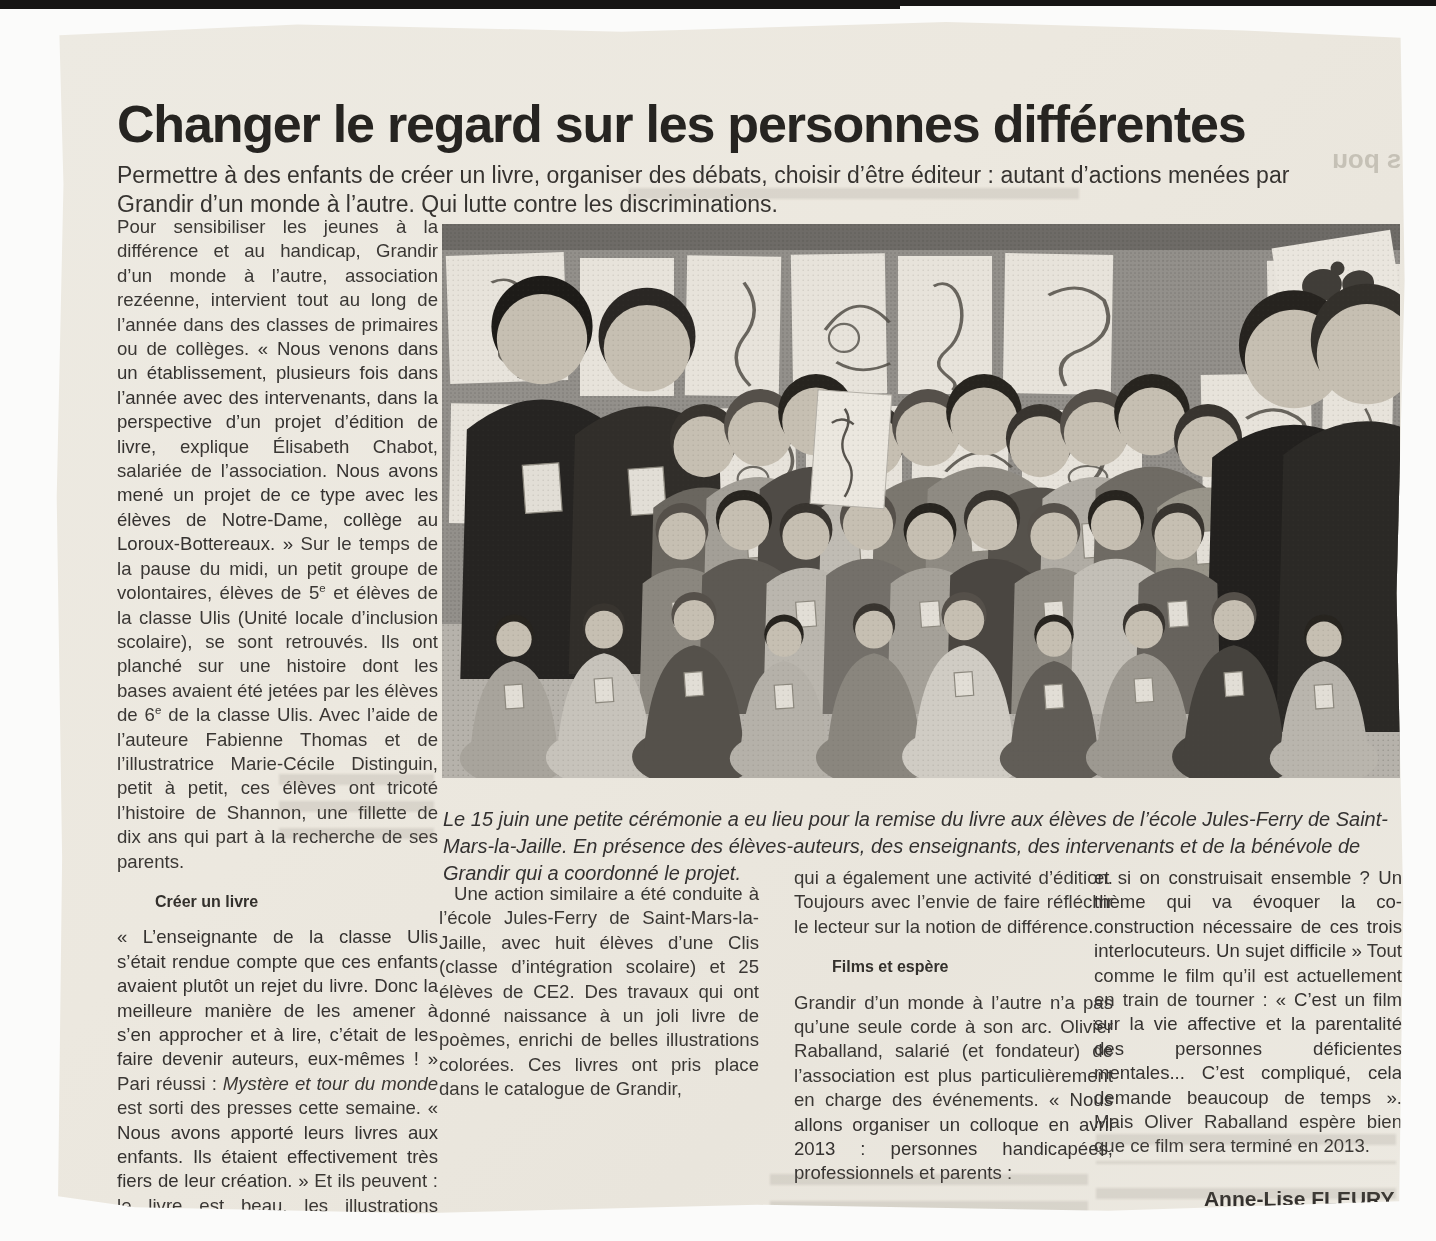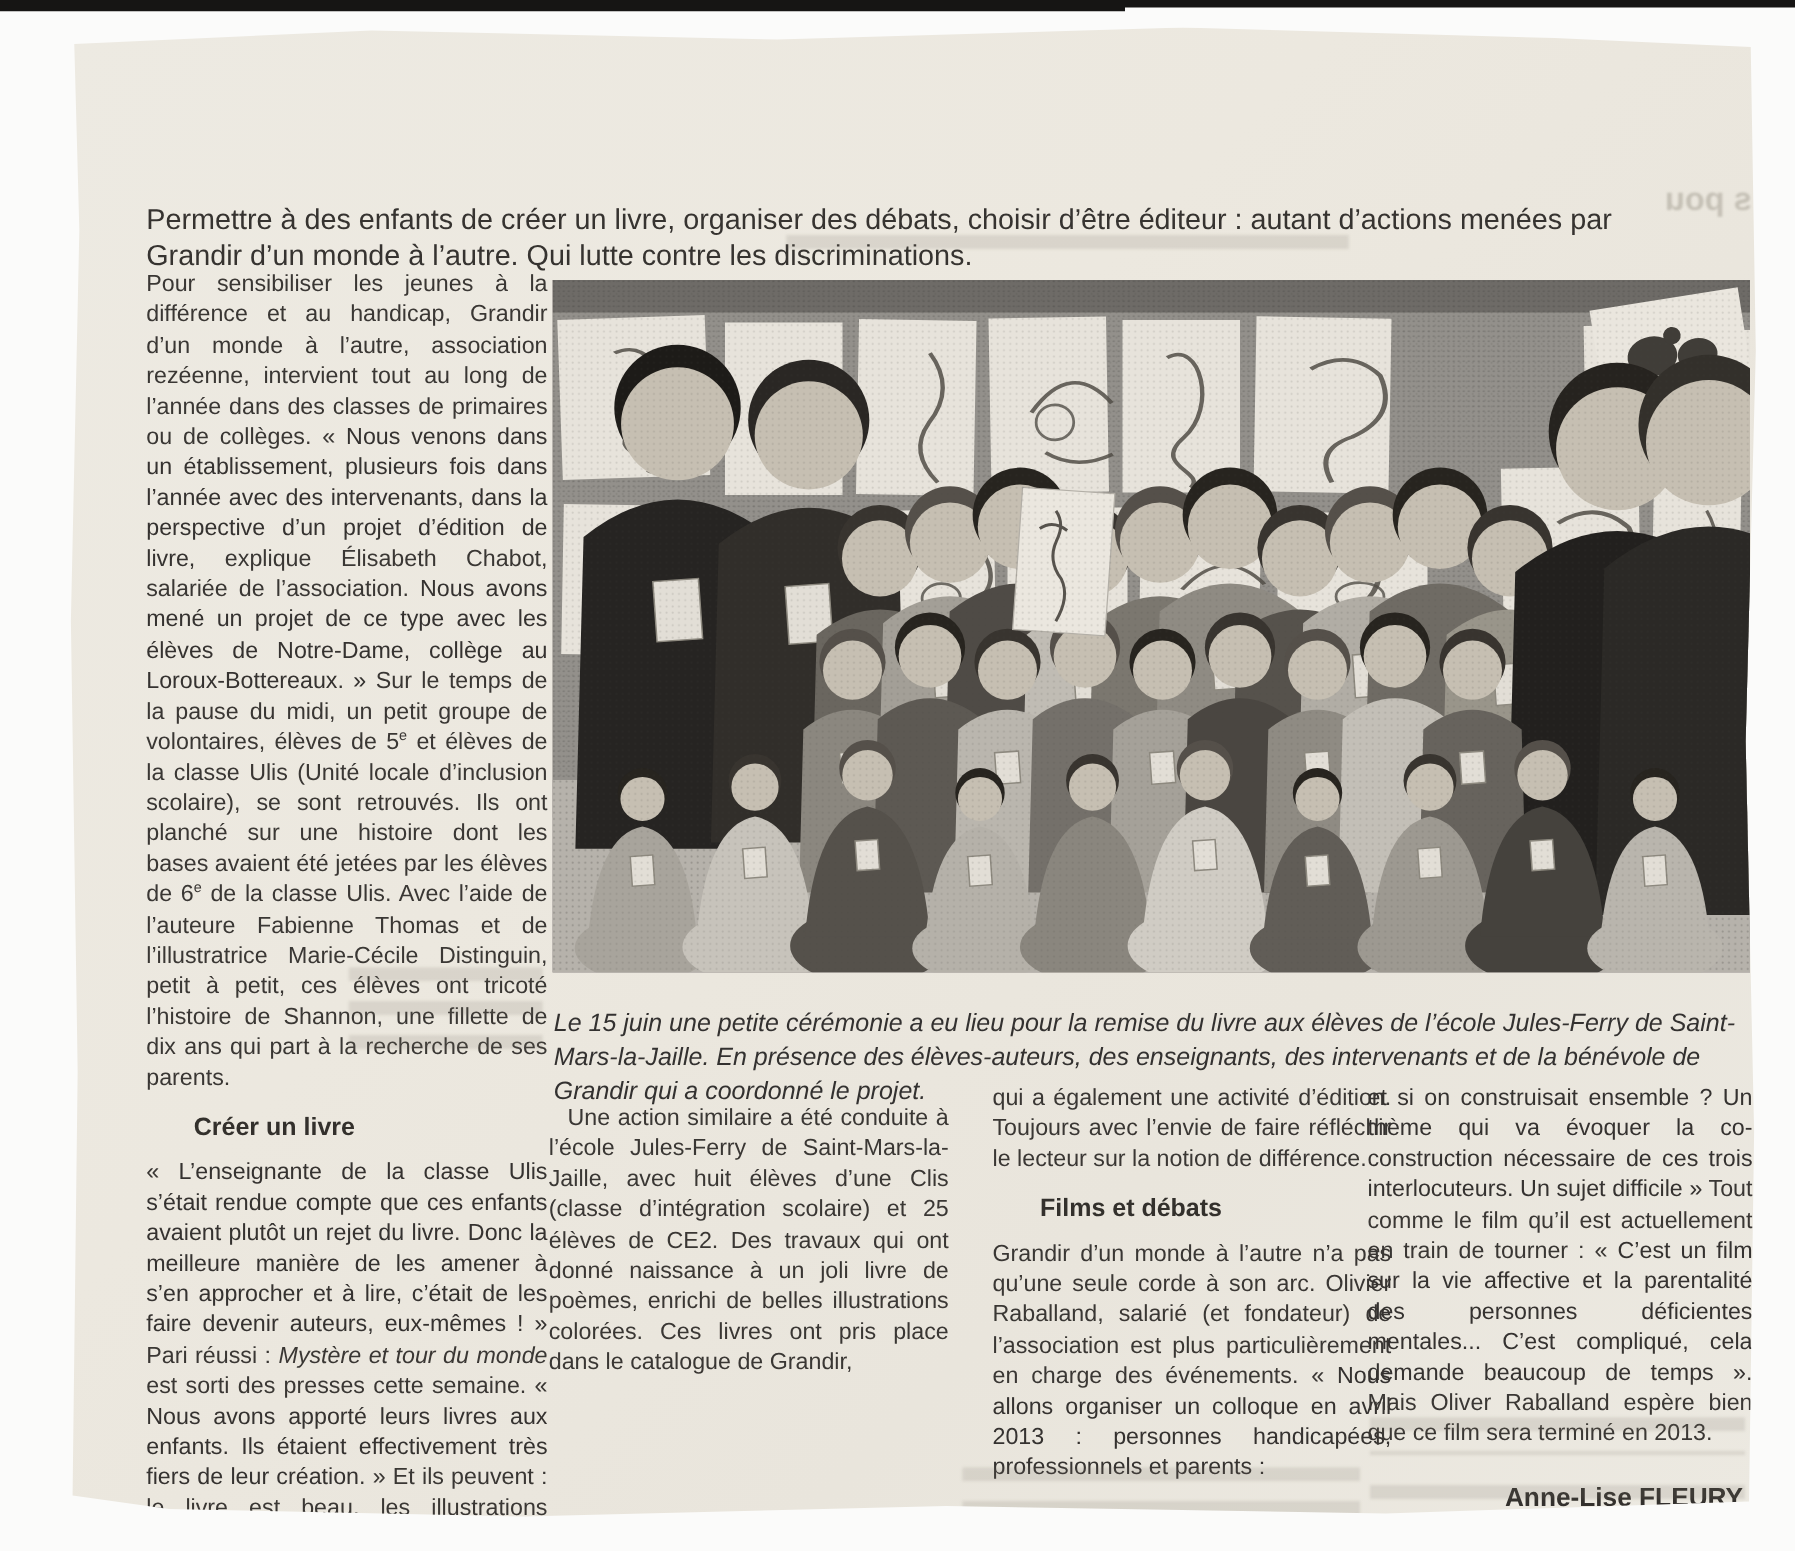--- a/index.html
+++ b/index.html
@@ -32,21 +32,21 @@
   }
   .col1{left:63px;top:199px;width:321px;}
   .col2{left:385px;width:320px;}
   .col3{left:740px;width:319px;}
   .col4{left:1040px;width:308px;}
   .body-p{margin:0 0 2px 0;}
   .ind{text-indent:15px;margin-top:16px;}
   .body-p b,.col b{font-weight:400;color:#353230;}
   sup{font-size:0.62em;vertical-align:super;line-height:0;}
   .subhead{
-    font-weight:700;font-size:20px;color:#33302c;
+    font-weight:700;font-size:16px;color:#33302c;
     margin:16px 0 11px 38px;text-align:left;
   }
   .photo-wrap{
     position:absolute;left:388px;top:208px;width:958px;height:554px;
     background:#8f8c87;overflow:hidden;
   }
   .caption{
     position:absolute;left:389px;top:770px;width:952px;
     font-style:italic;font-size:20px;line-height:27px;color:#333130;
     text-align:left;
@@ -67,20 +67,21 @@
   }
 </style>
 </head>
 <body>
 
 <div class="top-band"></div>
 <div class="top-band2"></div>
 
 <div class="paper">
 
+  <h1 class="headline">Changer le regard sur les personnes différentes</h1>
 
   <p class="deck">Permettre à des enfants de créer un livre, organiser des débats, choisir d’être éditeur : autant d’actions menées par Grandir d’un monde à l’autre. Qui lutte contre les discriminations.</p>
 
   <div class="col col1">
     <p class="body-p"><span>Pour sensibiliser les jeunes à la différence et au handicap, Grandir d’un monde à l’autre, association rezéenne, intervient tout au long de l’année dans des classes de primaires ou de collèges. « </span><b>Nous venons dans un établissement, plusieurs fois dans l’année avec des intervenants, dans la perspective d’un projet d’édition de livre,</b><span> explique Élisabeth Chabot, salariée de l’association. </span><b>Nous avons mené un projet de ce type avec les élèves de Notre-Dame, collège au Loroux-Bottereaux. »</b><span> Sur le temps de la pause du midi, un petit groupe de volontaires, élèves de 5</span><sup>e</sup><span> et élèves de la classe Ulis (Unité locale d’inclusion scolaire), se sont retrouvés. Ils ont planché sur une histoire dont les bases avaient été jetées par les élèves de 6</span><sup>e</sup><span> de la classe Ulis. Avec l’aide de l’auteure Fabienne Thomas et de l’illustratrice Marie-Cécile Distinguin, petit à petit, ces élèves ont tricoté l’histoire de Shannon, une fillette de dix ans qui part à la recherche de ses parents.</span></p>
     <h3 class="subhead">Créer un livre</h3>
     <p class="body-p"><span>« </span><b>L’enseignante de la classe Ulis s’était rendue compte que ces enfants avaient plutôt un rejet du livre. Donc la meilleure manière de les amener à s’en approcher et à lire, c’était de les faire devenir auteurs, eux-mêmes ! »</b><span> Pari réussi : </span><span style="font-style: italic;">Mystère et tour du monde</span><span> est sorti des presses cette semaine. « </span><b>Nous avons apporté leurs livres aux enfants. Ils étaient effectivement très fiers de leur création.</b><span> » Et ils peuvent : le livre est beau, les illustrations donnent envie de se plonger dans l’histoire.</span></p>
 
   </div>
 
@@ -375,21 +376,21 @@
   </div>
 
   <p class="caption">Le 15 juin une petite cérémonie a eu lieu pour la remise du livre aux élèves de l’école Jules-Ferry de Saint-Mars-la-Jaille. En présence des élèves-auteurs, des enseignants, des intervenants et de la bénévole de Grandir qui a coordonné le projet.</p>
 
   <div class="col col2">
     <p class="body-p ind"><span>Une action similaire a été conduite à l’école Jules-Ferry de Saint-Mars-la-Jaille, avec huit élèves d’une Clis (classe d’intégration scolaire) et 25 élèves de CE2. Des travaux qui ont donné naissance à un joli livre de poèmes, enrichi de belles illustrations colorées. Ces livres ont pris place dans le catalogue de Grandir,</span></p>
   </div>
 
   <div class="col col3">
     <p class="body-p"><span>qui a également une activité d’édition. Toujours avec l’envie de faire réfléchir le lecteur sur la notion de différence.</span></p>
-    <h3 class="subhead">Films et débats</h3>
+    <h3 class="subhead">Films et espère</h3>
     <p class="body-p"><span>Grandir d’un monde à l’autre n’a pas qu’une seule corde à son arc. Olivier Raballand, salarié (et fondateur) de l’association est plus particulièrement en charge des événements. « </span><b>Nous allons organiser un colloque en avril 2013 : personnes handicapées, professionnels et parents :</b></p>
   </div>
 
   <div class="col col4">
     <p class="body-p"><b>et si on construisait ensemble ? Un thème qui va évoquer la co-construction nécessaire de ces trois interlocuteurs. Un sujet difficile »</b><span> Tout comme le film qu’il est actuellement en train de tourner : « </span><b>C’est un film sur la vie affective et la parentalité des personnes déficientes mentales... C’est compliqué, cela demande beaucoup de temps ».</b><span> Mais Oliver Raballand espère bien que ce film sera terminé en 2013.</span></p>
     <p class="body-p byline">Anne-Lise FLEURY.</p>
   </div>
 
   <span class="ghost-txt" style="left:1278px;top:128px;">s pou</span>
   <div class="ghost" style="left:575px;top:172px;width:450px;height:26px;"></div>

